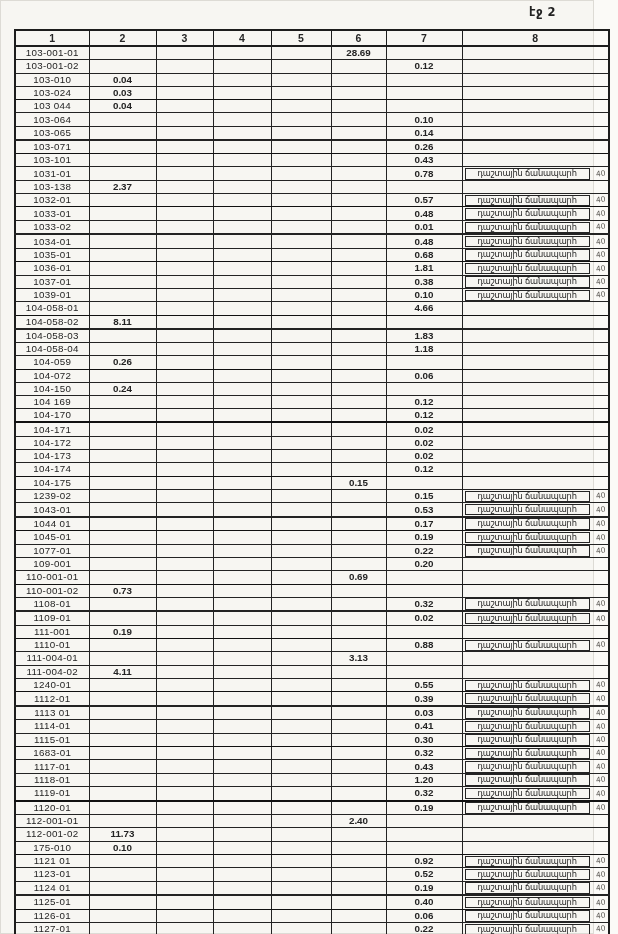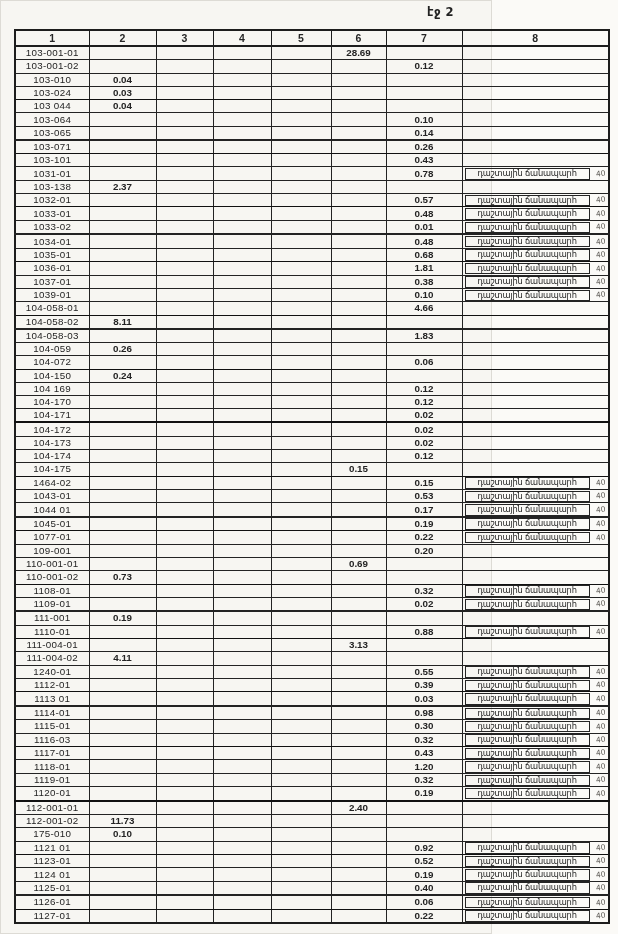--- a/index.html
+++ b/index.html
@@ -4,21 +4,21 @@
 <style>
   html, body {
     margin: 0; padding: 0;
     width: 618px; height: 934px;
     overflow: hidden;
     background: #fbfaf7;
     font-family: "Liberation Sans", sans-serif;
   }
   .page {
     position: relative;
-    width: 492px; height: 934px;
+    width: 594px; height: 934px;
     background: #f7f6f2;
     box-shadow: inset 0 0 0 1px #dddbd5;
     color: #1f1f1f;
   }
   .page-label {
     position: absolute;
     top: 5px; right: 38px;
     font-size: 11.5px;
     font-weight: bold;
     letter-spacing: 0.5px;
@@ -336,20 +336,30 @@
           <td class="c1">104-058-03</td>
           <td class="c2"></td>
           <td class="c3"></td>
           <td class="c4"></td>
           <td class="c5"></td>
           <td class="c6"></td>
           <td class="c7">1.83</td>
           <td class="c8"></td>
         </tr>
         <tr>
+          <td class="c1">104-058-04</td>
+          <td class="c2"></td>
+          <td class="c3"></td>
+          <td class="c4"></td>
+          <td class="c5"></td>
+          <td class="c6"></td>
+          <td class="c7">1.18</td>
+          <td class="c8"></td>
+        </tr>
+        <tr>
           <td class="c1">104-059</td>
           <td class="c2">0.26</td>
           <td class="c3"></td>
           <td class="c4"></td>
           <td class="c5"></td>
           <td class="c6"></td>
           <td class="c7"></td>
           <td class="c8"></td>
         </tr>
         <tr>
@@ -436,21 +446,21 @@
           <td class="c1">104-175</td>
           <td class="c2"></td>
           <td class="c3"></td>
           <td class="c4"></td>
           <td class="c5"></td>
           <td class="c6">0.15</td>
           <td class="c7"></td>
           <td class="c8"></td>
         </tr>
         <tr>
-          <td class="c1">1464-02</td>
+          <td class="c1">1239-02</td>
           <td class="c2"></td>
           <td class="c3"></td>
           <td class="c4"></td>
           <td class="c5"></td>
           <td class="c6"></td>
           <td class="c7">0.15</td>
           <td class="c8"><span class="road-box">դաշտային ճանապարհ</span><span class="note">40</span></td>
         </tr>
         <tr>
           <td class="c1">1043-01</td>
@@ -612,35 +622,35 @@
           <td class="c7">0.03</td>
           <td class="c8"><span class="road-box">դաշտային ճանապարհ</span><span class="note">40</span></td>
         </tr>
         <tr>
           <td class="c1">1114-01</td>
           <td class="c2"></td>
           <td class="c3"></td>
           <td class="c4"></td>
           <td class="c5"></td>
           <td class="c6"></td>
-          <td class="c7">0.98</td>
+          <td class="c7">0.41</td>
           <td class="c8"><span class="road-box">դաշտային ճանապարհ</span><span class="note">40</span></td>
         </tr>
         <tr>
           <td class="c1">1115-01</td>
           <td class="c2"></td>
           <td class="c3"></td>
           <td class="c4"></td>
           <td class="c5"></td>
           <td class="c6"></td>
           <td class="c7">0.30</td>
           <td class="c8"><span class="road-box">դաշտային ճանապարհ</span><span class="note">40</span></td>
         </tr>
         <tr>
-          <td class="c1">1116-03</td>
+          <td class="c1">1683-01</td>
           <td class="c2"></td>
           <td class="c3"></td>
           <td class="c4"></td>
           <td class="c5"></td>
           <td class="c6"></td>
           <td class="c7">0.32</td>
           <td class="c8"><span class="road-box">դաշտային ճանապարհ</span><span class="note">40</span></td>
         </tr>
         <tr>
           <td class="c1">1117-01</td>

